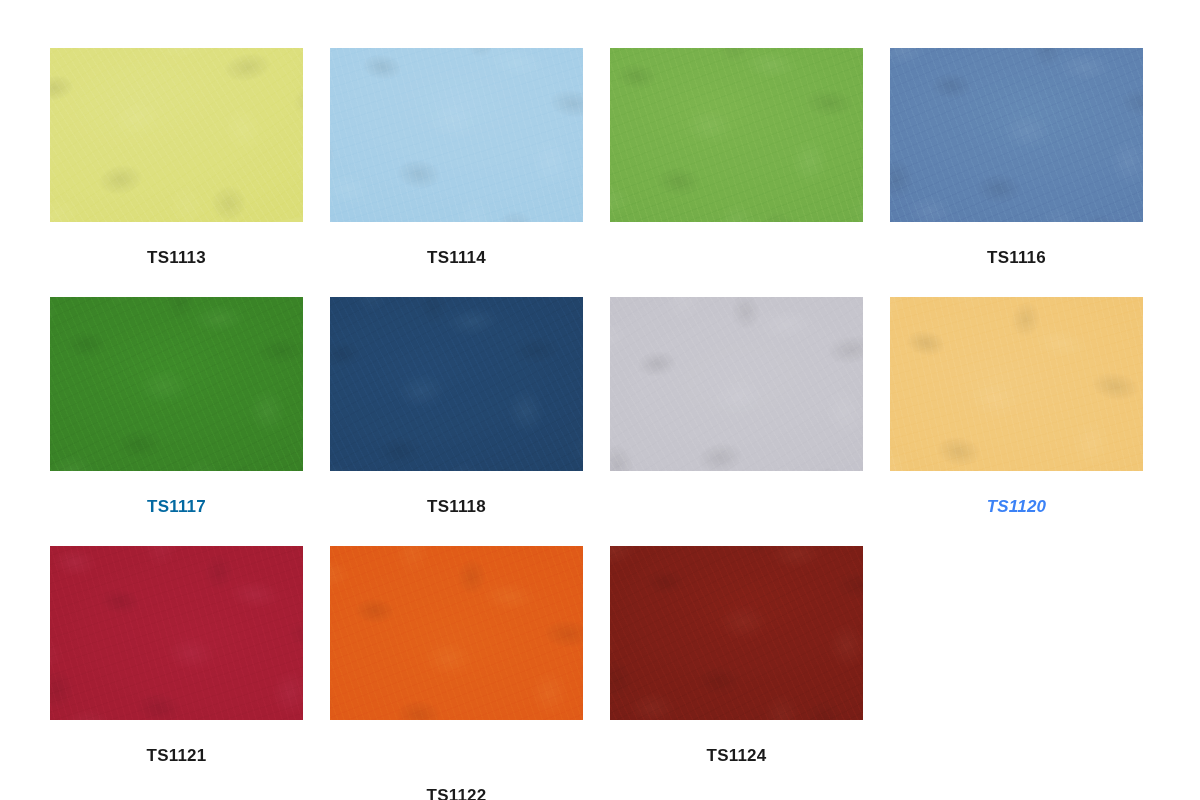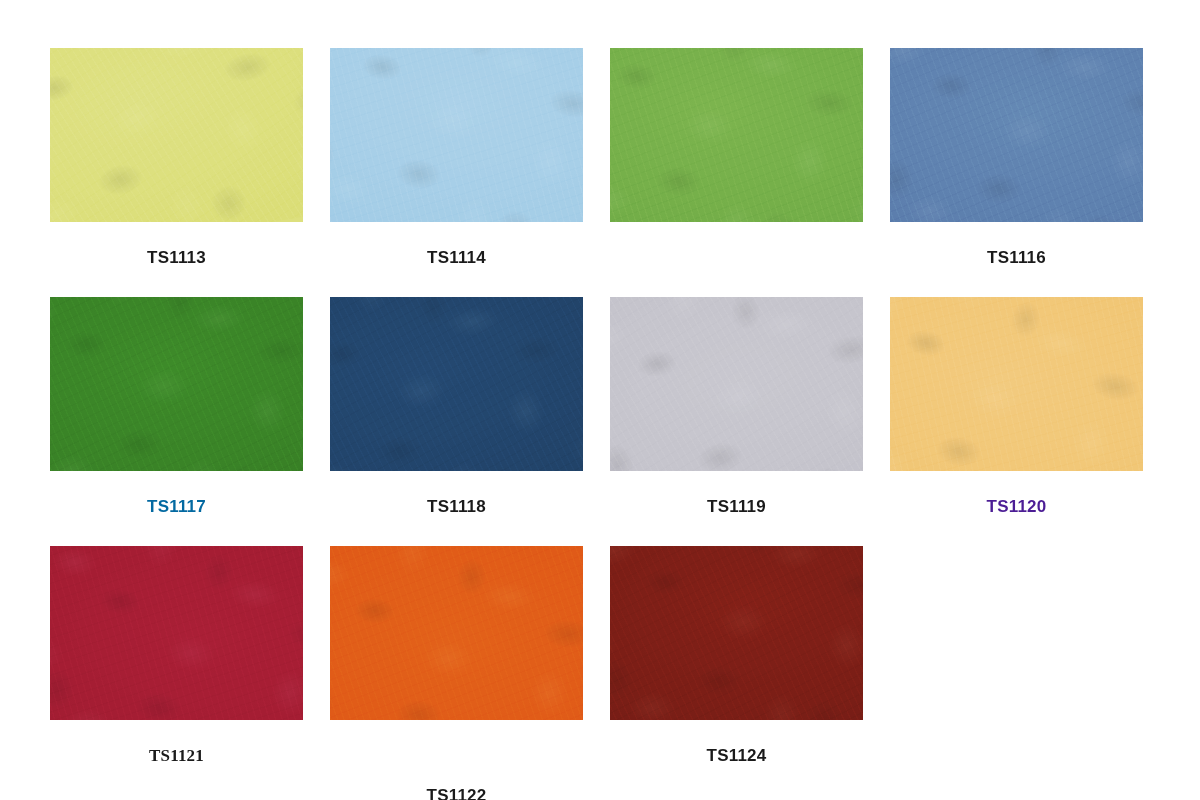--- a/index.html
+++ b/index.html
@@ -152,37 +152,36 @@
         <div class="swatch-texture-c" style="transform: translate(-25px, 1px) rotate(-5deg) scale(1.25);"></div>
       </div>
       <div class="swatch-label" style="color: rgb(26, 26, 26);">TS1118</div>
     </div>
     <div class="swatch-cell">
       <div class="swatch-chip" title="light grey" style="background-color: rgb(198, 197, 205);">
         <div class="swatch-texture-a" style="transform: translate(12px, 6px) rotate(-8deg) scale(1.25);"></div>
         <div class="swatch-texture-b" style="transform: translate(12px, 6px) rotate(-8deg) scale(1.25);"></div>
         <div class="swatch-texture-c" style="transform: translate(12px, 6px) rotate(-8deg) scale(1.25);"></div>
       </div>
-      <div class="swatch-label" style="color: rgb(26, 26, 26);">TS1119</div>
     </div>
     <div class="swatch-cell">
       <div class="swatch-chip" title="amber tan" style="background-color: rgb(242, 200, 120);">
         <div class="swatch-texture-a" style="transform: translate(-11px, 11px) rotate(9deg) scale(1.25);"></div>
         <div class="swatch-texture-b" style="transform: translate(-11px, 11px) rotate(9deg) scale(1.25);"></div>
         <div class="swatch-texture-c" style="transform: translate(-11px, 11px) rotate(9deg) scale(1.25);"></div>
       </div>
-      <div class="swatch-label" style="color: #4c1d95;">TS1120</div>
+      <div class="swatch-label" style="color: #3b82f6; font-style: italic;">TS1120</div>
     </div>
     <div class="swatch-cell">
       <div class="swatch-chip" title="crimson red" style="background-color: rgb(165, 29, 51);">
         <div class="swatch-texture-a" style="transform: translate(26px, 16px) rotate(6deg) scale(1.25);"></div>
         <div class="swatch-texture-b" style="transform: translate(26px, 16px) rotate(6deg) scale(1.25);"></div>
         <div class="swatch-texture-c" style="transform: translate(26px, 16px) rotate(6deg) scale(1.25);"></div>
       </div>
-      <div class="swatch-label" style="color: rgb(26, 26, 26); font-family: Liberation Serif, serif;">TS1121</div>
+      <div class="swatch-label" style="color: rgb(26, 26, 26);">TS1121</div>
     </div>
     <div class="swatch-cell">
       <div class="swatch-chip" title="orange" style="background-color: rgb(225, 92, 24);">
         <div class="swatch-texture-a" style="transform: translate(3px, 21px) rotate(3deg) scale(1.25);"></div>
         <div class="swatch-texture-b" style="transform: translate(3px, 21px) rotate(3deg) scale(1.25);"></div>
         <div class="swatch-texture-c" style="transform: translate(3px, 21px) rotate(3deg) scale(1.25);"></div>
       </div>
       <div class="swatch-label" style="color: rgb(26, 26, 26); margin-top: 40px;">TS1122</div>
     </div>
     <div class="swatch-cell">

